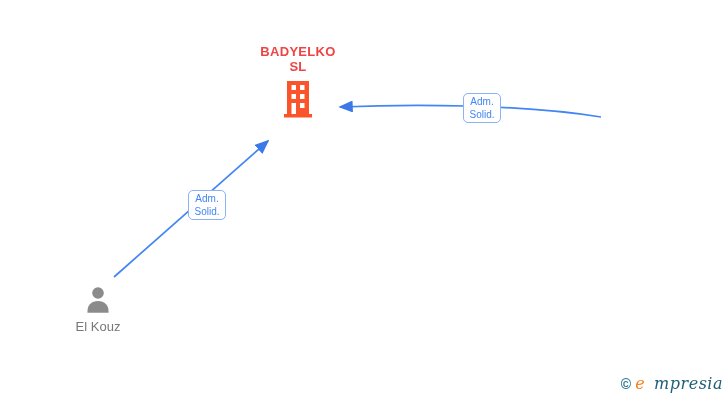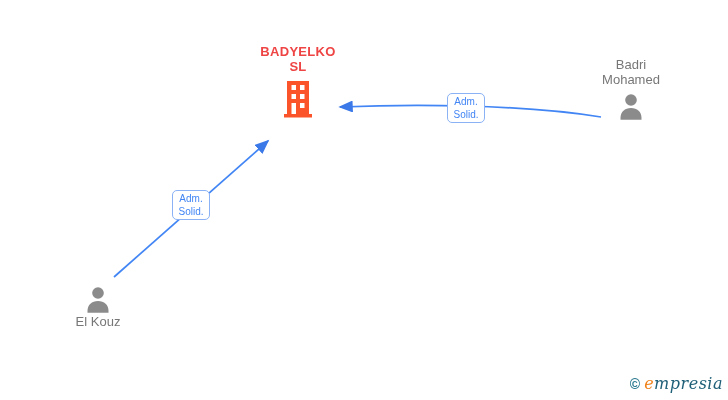--- a/index.html
+++ b/index.html
@@ -33,34 +33,36 @@
     font-weight: bold;
     color: #ef4444;
     letter-spacing: 0.3px;
   }
   .icon-wrap {
     display: flex;
     justify-content: center;
     margin-top: 6px;
   }
   .person-text {
+    margin-top: 5px;
   }
   .edge-label {
     position: absolute;
     box-sizing: border-box;
     background: #ffffff;
     border: 1.5px solid #8AB2f5;
     border-radius: 5px;
     color: #4285F4;
     font-size: 10px;
     line-height: 13px;
     text-align: center;
     padding: 1px 4px;
     min-width: 38px;
     min-height: 30px;
+    margin-left: 16px;
   }
   .logo {
     position: absolute;
     right: 5px;
     bottom: 7px;
     display: flex;
     align-items: center;
     gap: 4px;
     cursor: pointer;
   }
@@ -73,20 +75,21 @@
     font-family: "DejaVu Serif", serif;
     font-style: italic;
     font-size: 16px;
     letter-spacing: 0.5px;
   }
   .logo .brand-first {
     color: #F08119;
   }
   .logo .brand-rest {
     color: #1F6078;
+    margin-left: 9px;
   }
 </style>
 </head>
 <body>
 
 <div class="canvas">
 
   <svg class="edges-layer" viewBox="0 0 728 400">
     <defs>
       <marker id="arrowhead" markerWidth="9" markerHeight="7" refX="7.5" refY="3.5" orient="auto">
@@ -107,30 +110,20 @@
         <rect x="9.5" y="5" width="4.5" height="5" fill="#ffffff"></rect>
         <rect x="18" y="5" width="4.5" height="5" fill="#ffffff"></rect>
         <rect x="9.5" y="14" width="4.5" height="5" fill="#ffffff"></rect>
         <rect x="18" y="14" width="4.5" height="5" fill="#ffffff"></rect>
         <rect x="18" y="23" width="4.5" height="5" fill="#ffffff"></rect>
         <rect x="9.5" y="23" width="4.5" height="11" fill="#ffffff"></rect>
       </svg>
     </div>
   </div>
 
-  <div class="node" style="left:571px; top:57px; width:120px;">
-    <div class="node-label">Badri</div>
-    <div class="node-label">Mohamed</div>
-    <div class="icon-wrap">
-      <svg width="28" height="28" viewBox="0 0 24 24">
-        <circle cx="12" cy="6" r="5" fill="#8B8B8B"></circle>
-        <path d="M3,23 v-1.5 c0,-5.5 3.7,-8.7 9,-8.7 s9,3.2 9,8.7 V23 Z" fill="#8B8B8B"></path>
-      </svg>
-    </div>
-  </div>
 
   <div class="node" style="left:38px; top:286px; width:120px;">
     <div class="icon-wrap" style="margin-top:0;">
       <svg width="28" height="28" viewBox="0 0 24 24">
         <circle cx="12" cy="6" r="5" fill="#8B8B8B"></circle>
         <path d="M3,23 v-1.5 c0,-5.5 3.7,-8.7 9,-8.7 s9,3.2 9,8.7 V23 Z" fill="#8B8B8B"></path>
       </svg>
     </div>
     <div class="person-text">
       <div class="node-label">El Kouz</div>

